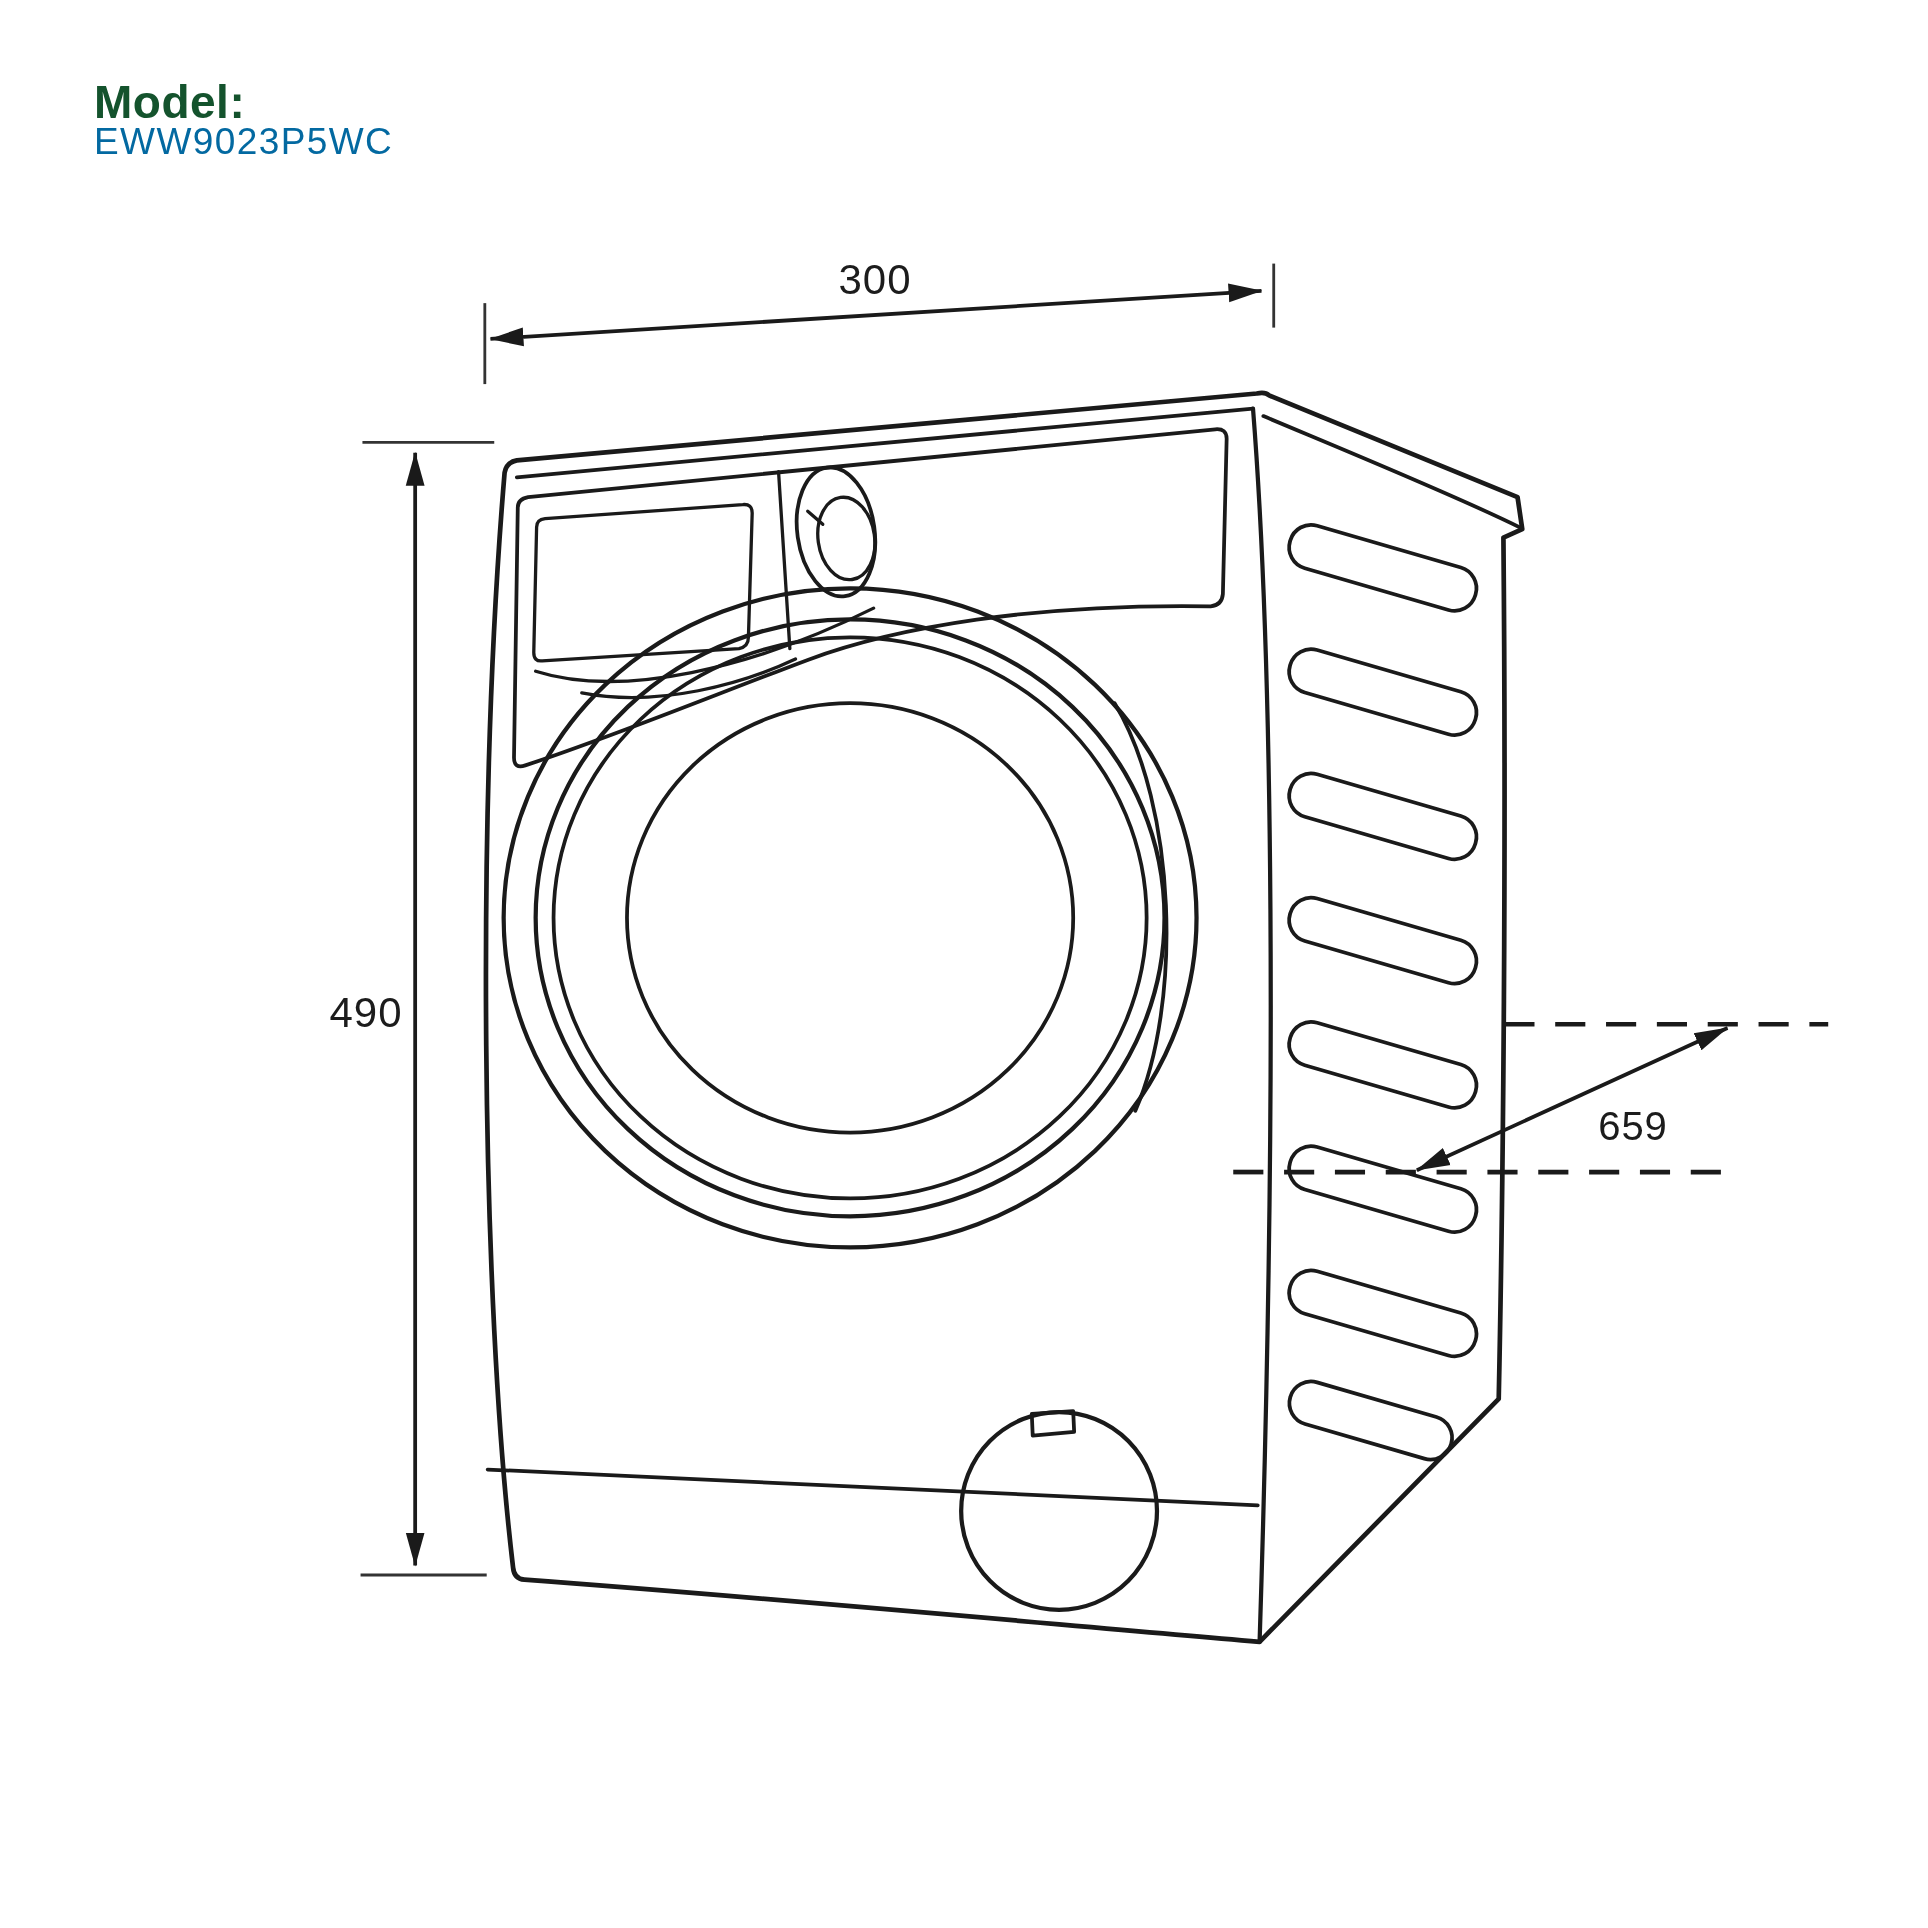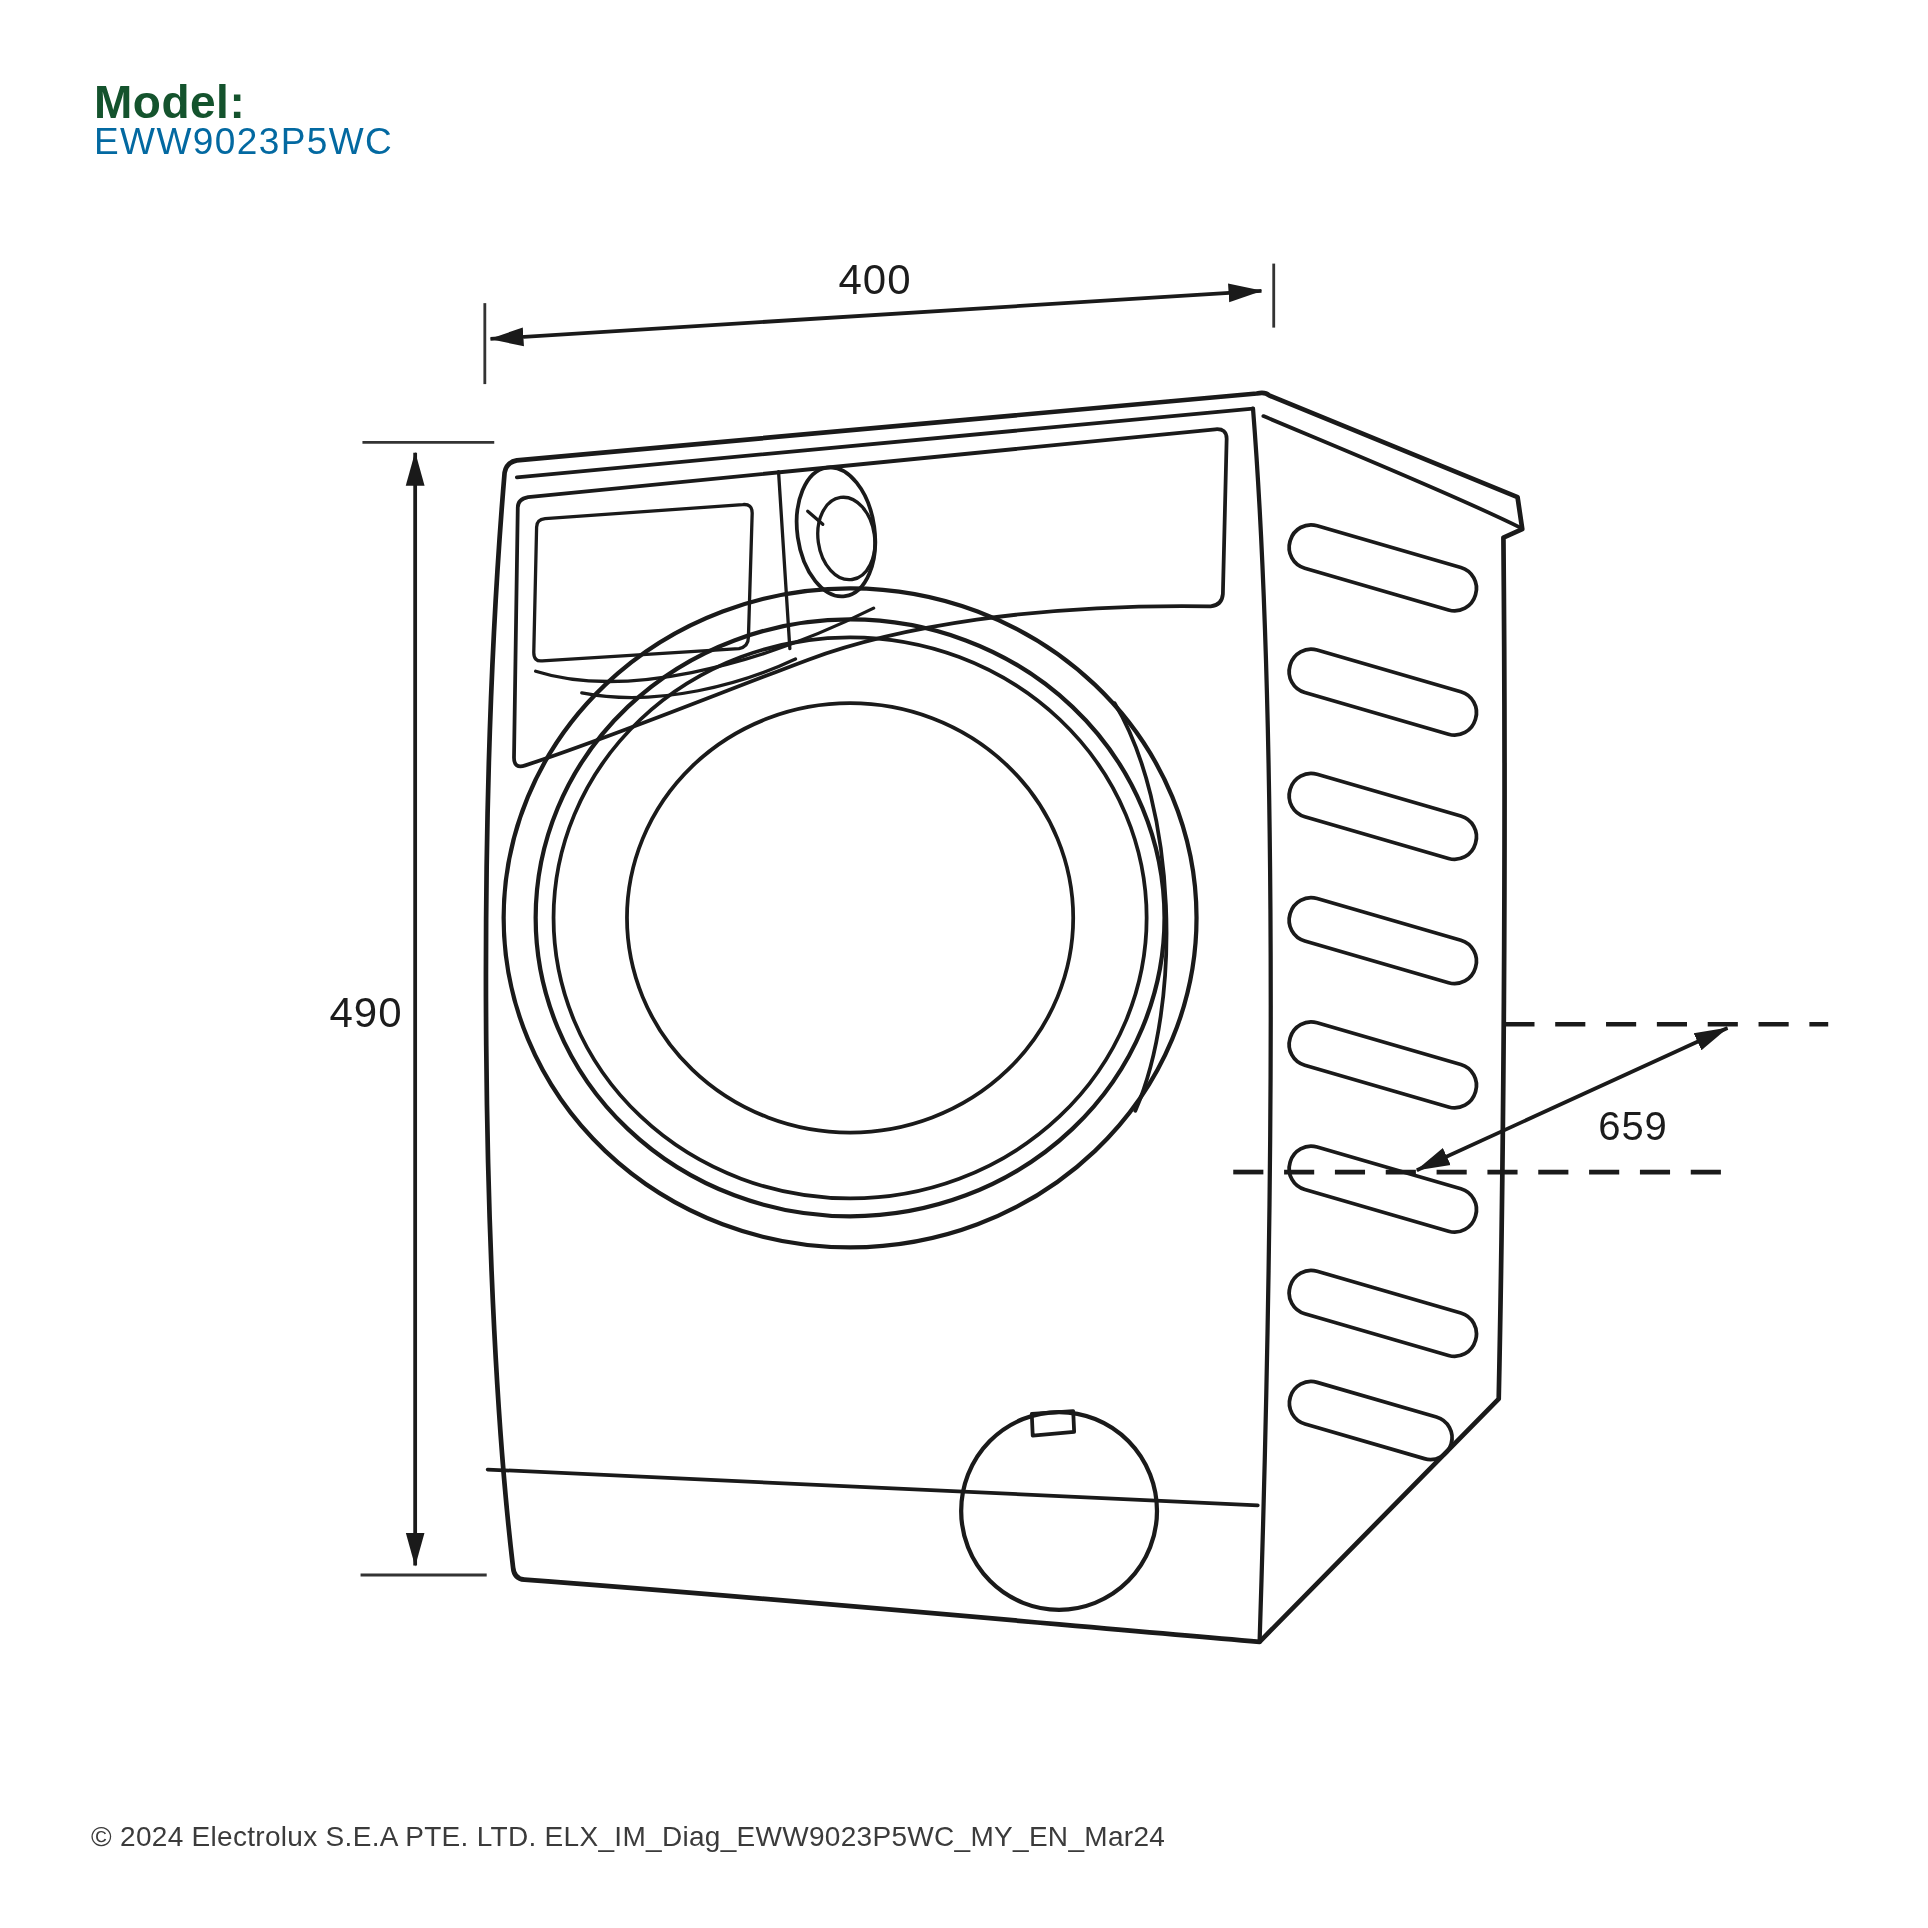--- a/index.html
+++ b/index.html
@@ -145,19 +145,18 @@
         <path d="M1598,1088 L1942,1088" stroke-width="5" stroke-dasharray="32 22"></path>
         <path d="M1310,1245 L1850,1245" stroke-width="5" stroke-dasharray="32 22"></path>
         <line x1="1505" y1="1243" x2="1835" y2="1092" stroke-width="4" marker-start="url(#arr)" marker-end="url(#arr)"></line>
       </g>
     </g>
   </svg>
 
   <div class="txt model-label">Model:</div>
   <div class="txt model-code">EWW9023P5WC</div>
 
-  <div class="txt dim-label dim-width">400</div>
+  <div class="txt dim-label dim-width">300</div>
   <div class="txt dim-label dim-height">490</div>
   <div class="txt dim-label dim-depth">659</div>
 
-  <div class="txt footer-text">© 2024 Electrolux S.E.A PTE. LTD. ELX_IM_Diag_EWW9023P5WC_MY_EN_Mar24</div>
 </div>
 
 
 </body></html>

